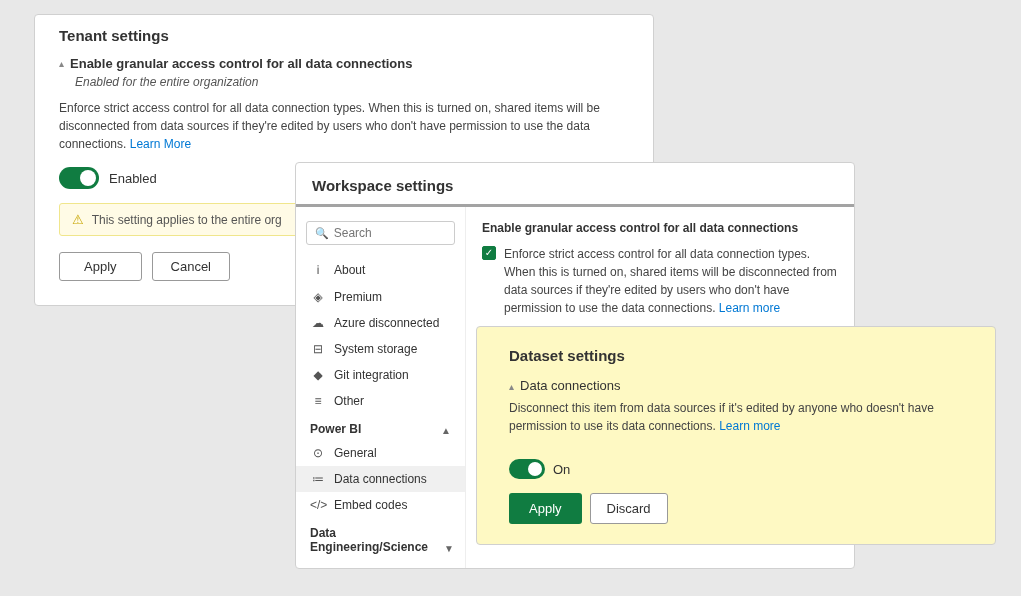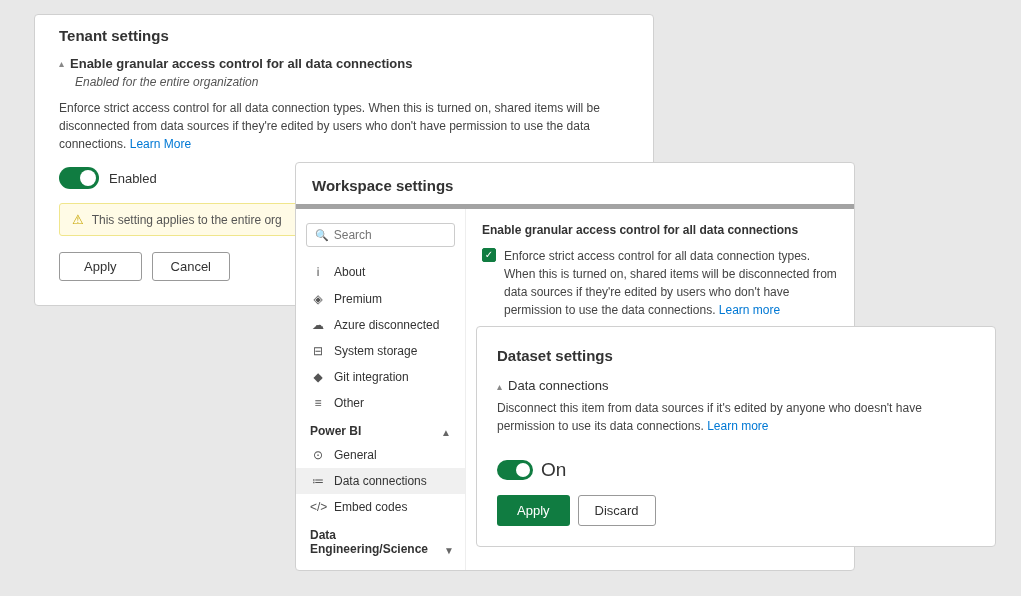--- a/index.html
+++ b/index.html
@@ -147,21 +147,21 @@
       width: 560px;
       background: #fff;
       border: 1px solid #d0d0d0;
       border-radius: 4px;
       z-index: 2;
       display: flex;
       flex-direction: column;
     }
     .workspace-header {
       padding: 14px 16px 10px;
-      border-bottom: 5px solid #a3a3a3;
+      border-bottom: 3px solid #a3a3a3;
     }
     .workspace-header h3 {
       font-size: 15px;
       font-weight: 600;
     }
     .workspace-body {
       display: flex;
       flex: 1;
     }
     
@@ -263,24 +263,24 @@
       text-decoration: none;
       font-size: 12px;
     }
 
     
     .dataset-panel {
       position: absolute;
       top: 326px;
       left: 476px;
       width: 520px;
-      background: #ffffff;
+      background: #fef9c3;
       border: 1px solid #d0d0d0;
       border-radius: 4px;
-      padding: 20px 20px 20px;
+      padding: 20px 32px 20px;
       z-index: 3;
     }
     .dataset-panel h3 {
       font-size: 15px;
       font-weight: 600;
       margin-bottom: 14px;
     }
     .data-conn-row {
       display: flex;
       align-items: center;
@@ -318,21 +318,21 @@
       content: '';
       position: absolute;
       width: 14px;
       height: 14px;
       background: #fff;
       border-radius: 50%;
       top: 3px;
       left: 19px;
     }
     .on-label {
-      font-size: 19px;
+      font-size: 13px;
     }
     .ds-button-row {
       display: flex;
       gap: 8px;
     }
     .btn-ds-apply {
       background: #107c41;
       color: #fff;
       border: none;
       border-radius: 3px;

